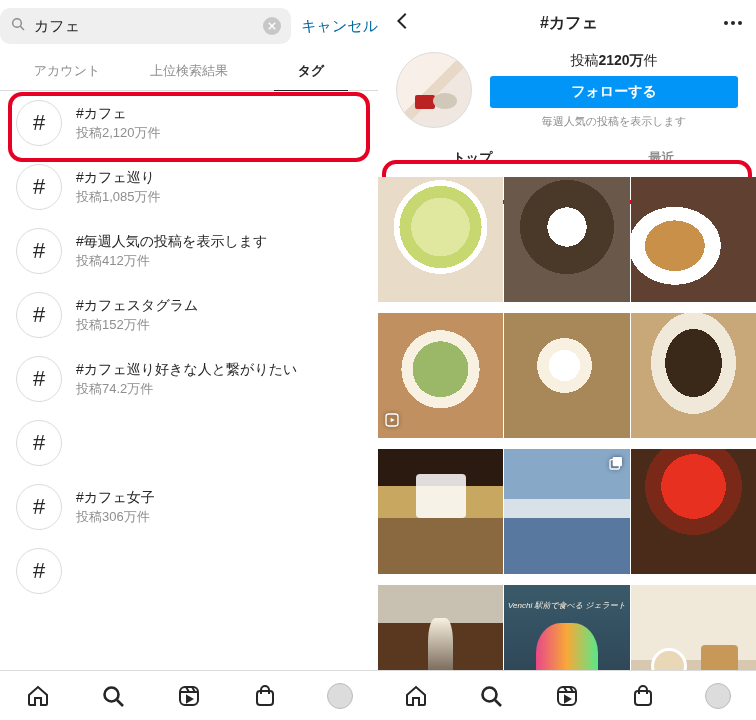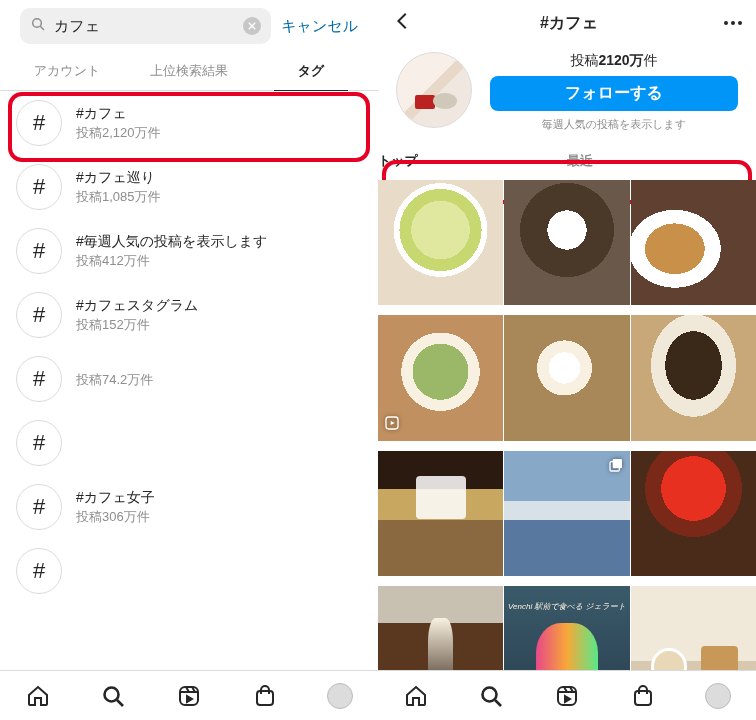--- a/index.html
+++ b/index.html
@@ -3,21 +3,21 @@
 <meta charset="utf-8">
 <style>
   *{margin:0;padding:0;box-sizing:border-box;-webkit-font-smoothing:antialiased}
   body{font-family:-apple-system,"Hiragino Sans",sans-serif;background:#fff;width:756px;height:720px;overflow:hidden}
   .wrap{display:flex;width:756px;height:720px}
   .pane{position:relative;height:720px;background:#fff;display:flex;flex-direction:column}
   .pane.left{width:378px}
   .pane.right{width:378px}
 
   
-  .search-row{display:flex;align-items:center;gap:10px;padding:8px 20px}
+  .search-row{display:flex;align-items:center;gap:10px;padding:8px 0}
   .search-box{flex:1;display:flex;align-items:center;background:#efefef;border-radius:10px;height:36px;padding:0 10px;gap:8px}
   .search-icon svg{width:16px;height:16px;color:#8e8e8e}
   .search-input-text{flex:1;color:#262626;font-size:15px}
   .clear-btn{width:18px;height:18px;border-radius:50%;background:#c7c7c7;display:flex;align-items:center;justify-content:center}
   .clear-btn svg{width:8px;height:8px;color:#fff}
   .cancel{color:#0369a1;font-size:15px}
 
   .search-tabs{display:flex;border-bottom:1px solid #dbdbdb;padding:0 6px}
   .search-tab{flex:1;text-align:center;padding:10px 0;font-size:13px;color:#8e8e8e;position:relative}
   .search-tab.active{color:#262626;font-weight:700}
@@ -44,25 +44,25 @@
   .more{display:flex;gap:3px}
   .more span{width:4px;height:4px;border-radius:50%;background:#262626}
 
   .rp-info{display:flex;gap:18px;padding:6px 18px 10px}
   .rp-hash-avatar{width:76px;height:76px;border-radius:50%;border:1px solid #dbdbdb;flex-shrink:0;background:linear-gradient(135deg,#f8f0e8 45%,#e8d8c8 45%,#e8d8c8 55%,#f0e8e0 55%);position:relative;overflow:hidden}
   .rp-hash-avatar::before{content:"";position:absolute;width:20px;height:14px;background:#b22;border-radius:2px;left:18px;top:42px}
   .rp-hash-avatar::after{content:"";position:absolute;width:24px;height:16px;background:#d0c8b8;border-radius:50%;right:14px;top:40px}
   .rp-right-col{flex:1;display:flex;flex-direction:column;align-items:center;gap:6px}
   .post-count{font-size:14px;color:#262626}
   .post-count b{font-weight:700}
-  .follow-btn{width:100%;background:#0095f6;color:#fff;border:none;border-radius:8px;padding:7px 0;font-size:16px;font-weight:600}
+  .follow-btn{width:100%;background:#0095f6;color:#fff;border:none;border-radius:3px;padding:7px 0;font-size:14px;font-weight:600}
   .sub-note{font-size:11px;color:#8e8e8e}
 
   .sort-tabs{display:flex}
-  .sort-tab{flex:1;text-align:left;padding:10px 0;font-size:13px;font-weight:600;color:#8e8e8e}
+  .sort-tab{flex:1;text-align:center;padding:10px 0;font-size:13px;font-weight:600;color:#8e8e8e}
   .sort-tab.active{color:#262626}
 
   .grid{flex:1;display:grid;grid-template-columns:repeat(3,1fr);gap:1px;background:#fff;overflow:hidden}
   .thumb{position:relative;aspect-ratio:1/1;overflow:hidden}
   .thumb .badge{position:absolute;color:#fff}
   .reel-badge{left:6px;bottom:6px}
   .reel-badge svg{width:16px;height:16px;filter:drop-shadow(0 0 2px rgba(0,0,0,.5))}
   .multi-badge{right:6px;top:6px}
   .multi-badge svg{width:16px;height:16px;filter:drop-shadow(0 0 2px rgba(0,0,0,.5))}
 
@@ -143,20 +143,21 @@
       <div class="tag-item">
         <div class="hash-avatar">#</div>
         <div class="tag-info">
             <div class="tag-name">#カフェスタグラム</div>
             <div class="tag-count">投稿152万件</div>
           </div>
       </div>
       <div class="tag-item">
         <div class="hash-avatar">#</div>
         <div class="tag-info">
+            <div class="tag-name">#カフェ巡り好きな人と繋がりたい</div>
             <div class="tag-count">投稿74.2万件</div>
           </div>
       </div>
       <div class="tag-item">
         <div class="hash-avatar">#</div>
       </div>
       <div class="tag-item">
         <div class="hash-avatar">#</div>
         <div class="tag-info">
             <div class="tag-name">#カフェ女子</div>

